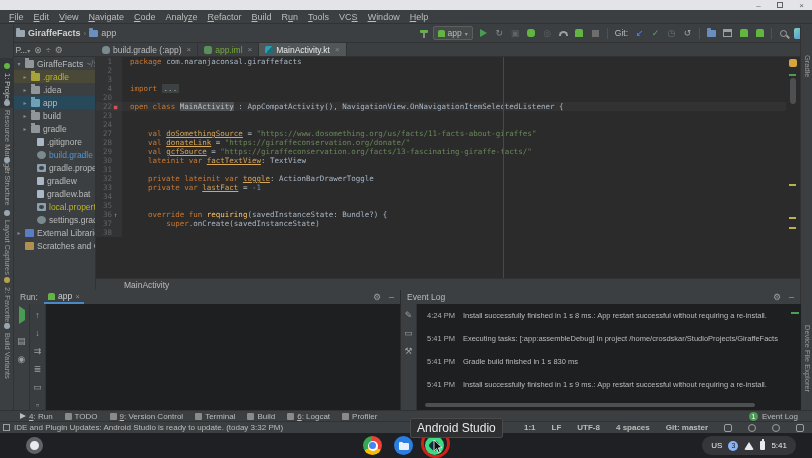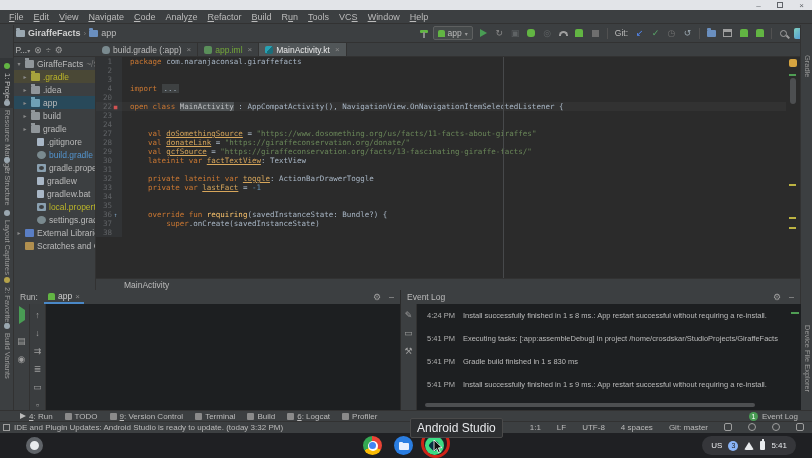--- a/index.html
+++ b/index.html
@@ -131,21 +131,21 @@
   .twb u { text-decoration:underline; }
   .twb .tic { width:7px; height:7px; background:#8a8a8a; border-radius:1px; display:inline-block; }
   .twb .tic.play { width:0; height:0; background:none; border-left:6px solid #bbbbbb; border-top:3.5px solid transparent; border-bottom:3.5px solid transparent; border-radius:0; }
   #evlog-btn { margin-left:auto; margin-right:14px; display:flex; align-items:center; gap:4px; color:#bbbbbb; font-size:8px; }
   #evlog-btn .badge { width:9px; height:9px; border-radius:50%; background:#499c54; color:#fff; font-size:7px; text-align:center; line-height:9px; }
 
   
   #statusbar { position:absolute; left:0; top:421px; width:812px; height:12px; background:#3c3f41; border-top:1px solid #323232; display:flex; align-items:center; font-size:8px; color:#bbbbbb; padding:0 8px 0 3px; }
   #status-left { display:flex; align-items:center; gap:4px; }
   .st-ic { width:7px; height:7px; border:1px solid #9e9e9e; }
-  #status-right { margin-left:auto; display:flex; align-items:flex-start; gap:16px; }
+  #status-right { margin-left:auto; display:flex; align-items:center; gap:16px;font-weight:bold; }
   .st-mini { width:8px; height:8px; border-radius:50%; border:1px solid #9e9e9e; position:relative; }
   .st-mini.sqr { border-radius:2px; }
 
   
   #shelf { position:absolute; left:0; top:433px; width:812px; height:25px; background:#1f2023; display:flex; align-items:center; }
   #launcher { position:absolute; left:26px; top:4px; width:17px; height:17px; border-radius:50%; background:#e8eaed; border:4px solid #5f6368; }
   #shelf-center { position:absolute; left:363px; top:3px; display:flex; gap:12px; align-items:center; }
   .shelf-icon { width:19px; height:19px; border-radius:50%; position:relative; }
   .chrome-ic { background:conic-gradient(#ea4335 0 33%, #fbbc05 0 66%, #34a853 0); }
   .chrome-ic::before { content:""; position:absolute; inset:4.5px; background:#fff; border-radius:50%; }

